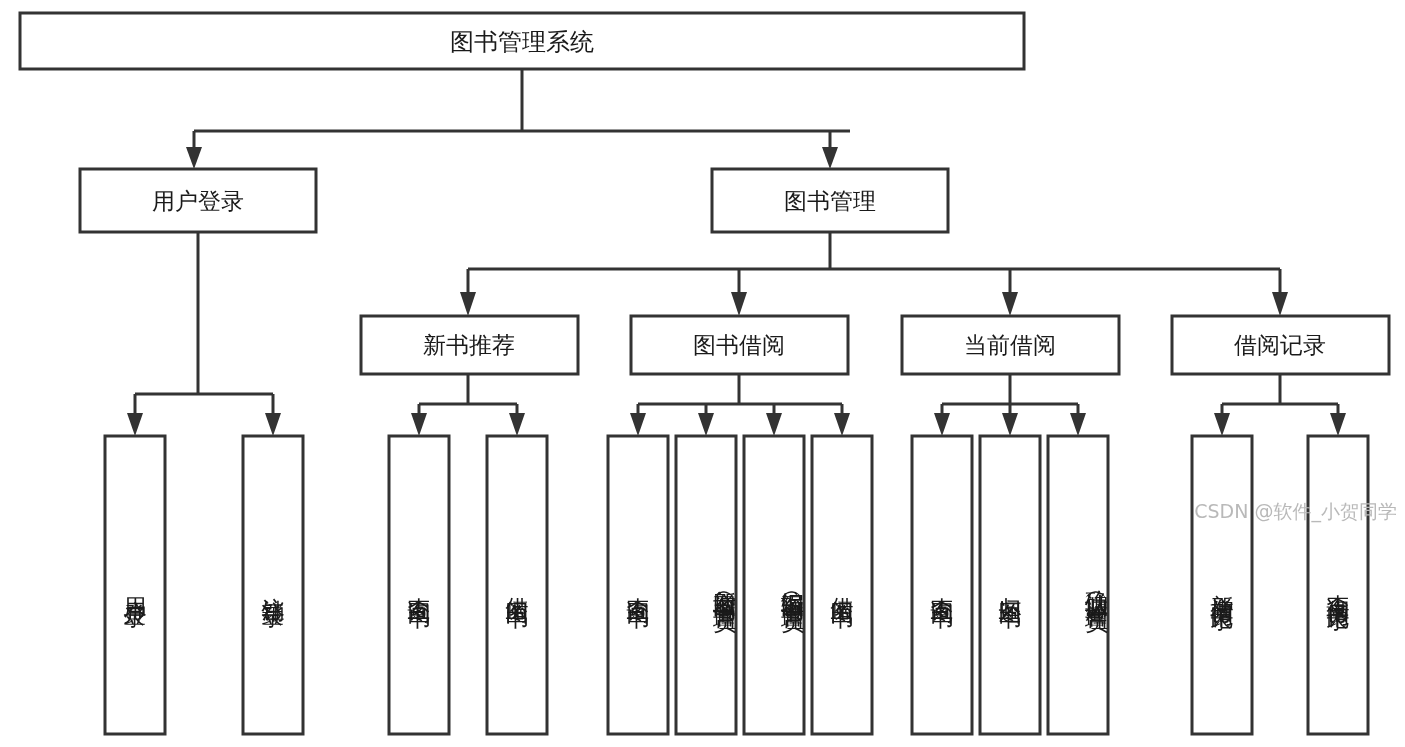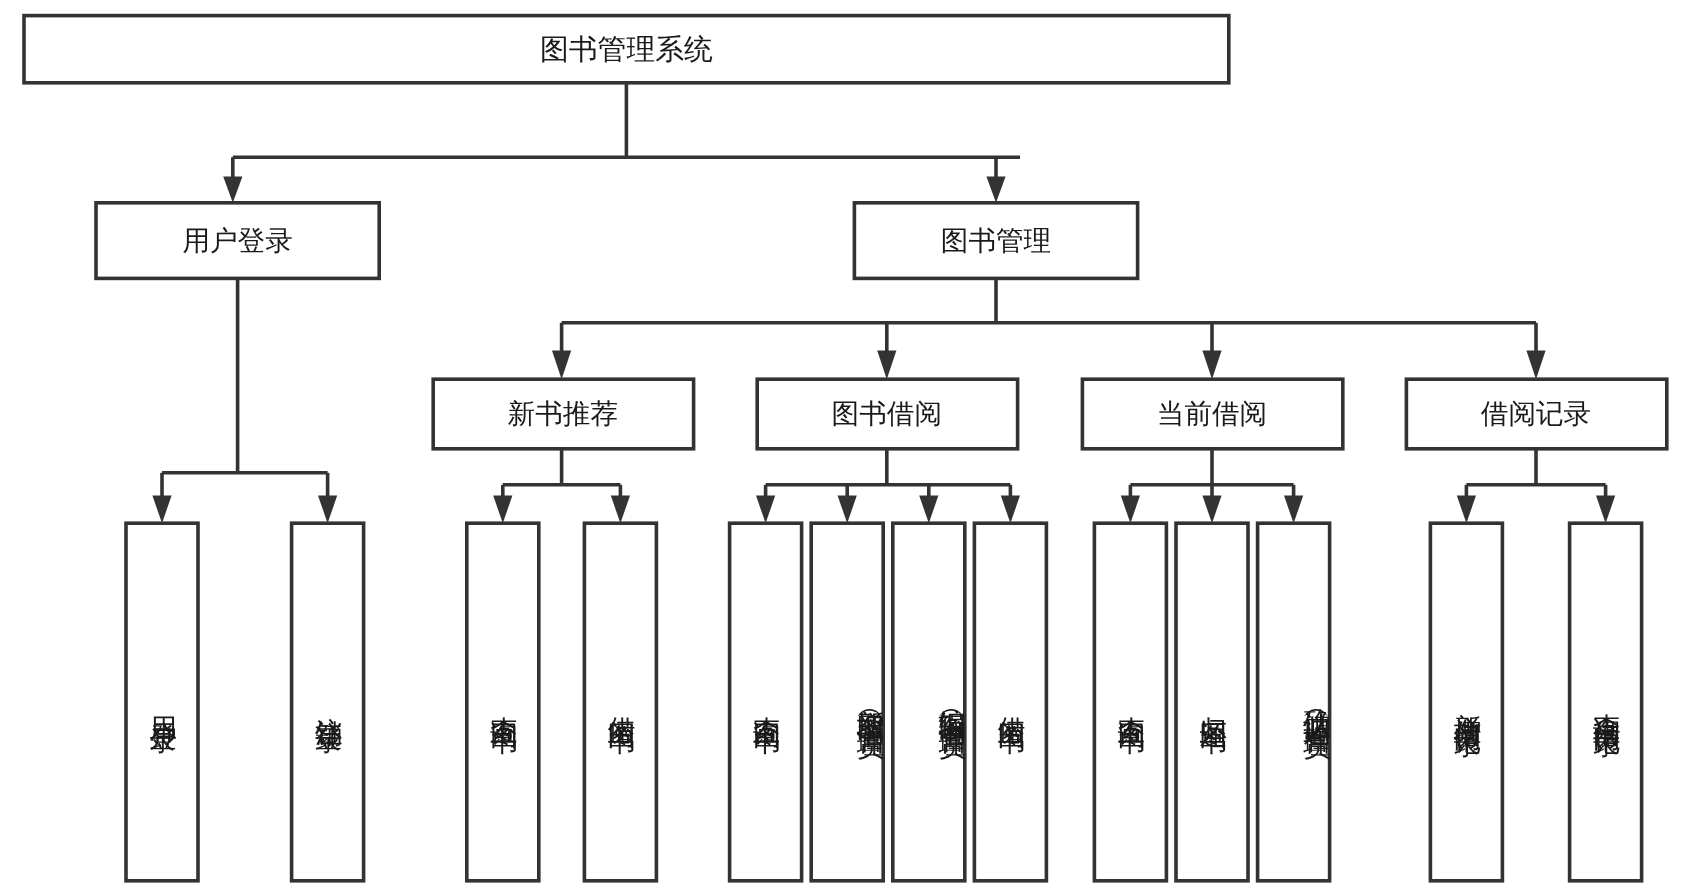--- a/index.html
+++ b/index.html
@@ -219,14 +219,15 @@
   <div class="vlabel" style="left:608px;  top:436px; width:60px; height:298px;">查询图书</div>
   <div class="vlabel" style="left:676px;  top:436px; width:60px; height:298px; align-items:flex-start;">新增图书（管理员）</div>
   <div class="vlabel" style="left:744px;  top:436px; width:60px; height:298px; align-items:flex-start;">编辑图书（管理员）</div>
   <div class="vlabel" style="left:812px;  top:436px; width:60px; height:298px;">借阅图书</div>
   <div class="vlabel" style="left:912px;  top:436px; width:60px; height:298px;">查询图书</div>
   <div class="vlabel" style="left:980px;  top:436px; width:60px; height:298px;">归还图书</div>
   <div class="vlabel" style="left:1048px; top:436px; width:60px; height:298px; align-items:flex-start;">确认归还（管理员）</div>
   <div class="vlabel" style="left:1192px; top:436px; width:60px; height:298px;">新增借阅记录</div>
   <div class="vlabel" style="left:1308px; top:436px; width:60px; height:298px;">查询借阅记录</div>
 
+  <div class="watermark">CSDN @软件_小贺同学</div>
 
 </div>
 
 </body></html>

